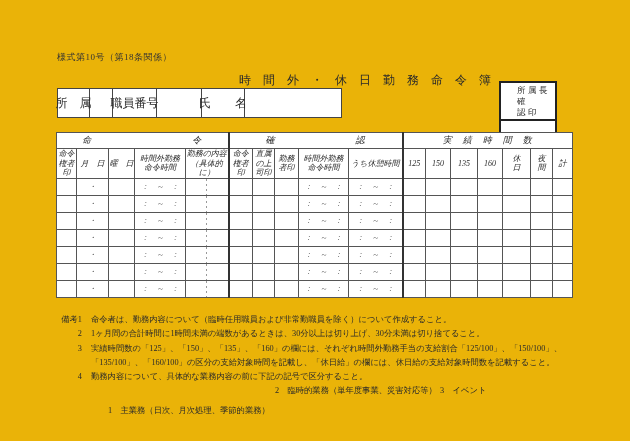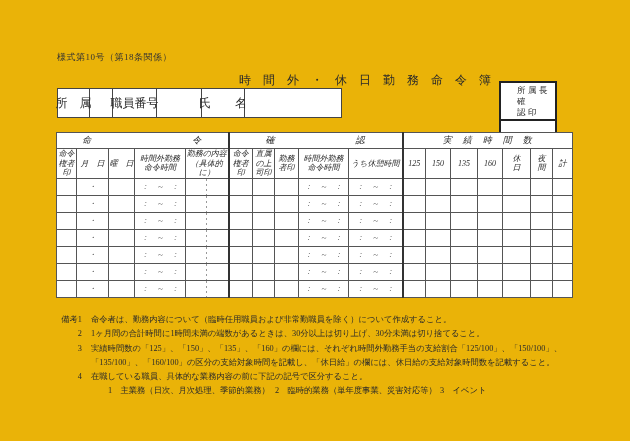--- a/index.html
+++ b/index.html
@@ -82,21 +82,21 @@
   }
   
   .notes {
     position: absolute; left: 57px; top: 313px; width: 524px;
     font-size: 8.3px; line-height: 14.3px; color: #2a2a2a;
   }
   .note { display: flex; }
   .note-prefix { flex: 0 0 28px; text-align: right; padding-right: 3px; white-space: nowrap; }
   .note-text { flex: 1 1 auto; margin-left: 6px; }
   .note-categories { display: flex; padding-left: 51px; white-space: nowrap; }
-  .cat-1 { flex: 0 0 167px; } .cat-2 { flex: 0 0 165px; } .cat-3 { flex: 0 0 auto; }
+  .cat-1 { flex: 0 0 167px; margin-top: 20px; } .cat-2 { flex: 0 0 165px; } .cat-3 { flex: 0 0 auto; }
 </style>
 </head>
 <body>
 
 <div class="page">
 
   <div class="form-number">様式第10号（第18条関係）</div>
 
   <div class="form-title">時　間　外　・　休　日　勤　務　命　令　簿</div>
 
@@ -318,21 +318,21 @@
     <div class="note">
       <span class="note-prefix">2</span>
       <span class="note-text">1ヶ月間の合計時間に1時間未満の端数があるときは、30分以上は切り上げ、30分未満は切り捨てること。</span>
     </div>
     <div class="note">
       <span class="note-prefix">3</span>
       <span class="note-text">実績時間数の「125」、「150」、「135」、「160」の欄には、それぞれ時間外勤務手当の支給割合「125/100」、「150/100」、「135/100」、「160/100」の区分の支給対象時間を記載し、「休日給」の欄には、休日給の支給対象時間数を記載すること。</span>
     </div>
     <div class="note">
       <span class="note-prefix">4</span>
-      <span class="note-text">在職している職員、具体的な業務内容の前に下記の記号で区分すること。</span>
+      <span class="note-text">勤務内容について、具体的な業務内容の前に下記の記号で区分すること。</span>
     </div>
     <div class="note-categories">
       <span class="cat-1">1　主業務（日次、月次処理、季節的業務）</span>
       <span class="cat-2">2　臨時的業務（単年度事業、災害対応等）</span>
       <span class="cat-3">3　イベント</span>
     </div>
   </div>
 
 </div>
 

